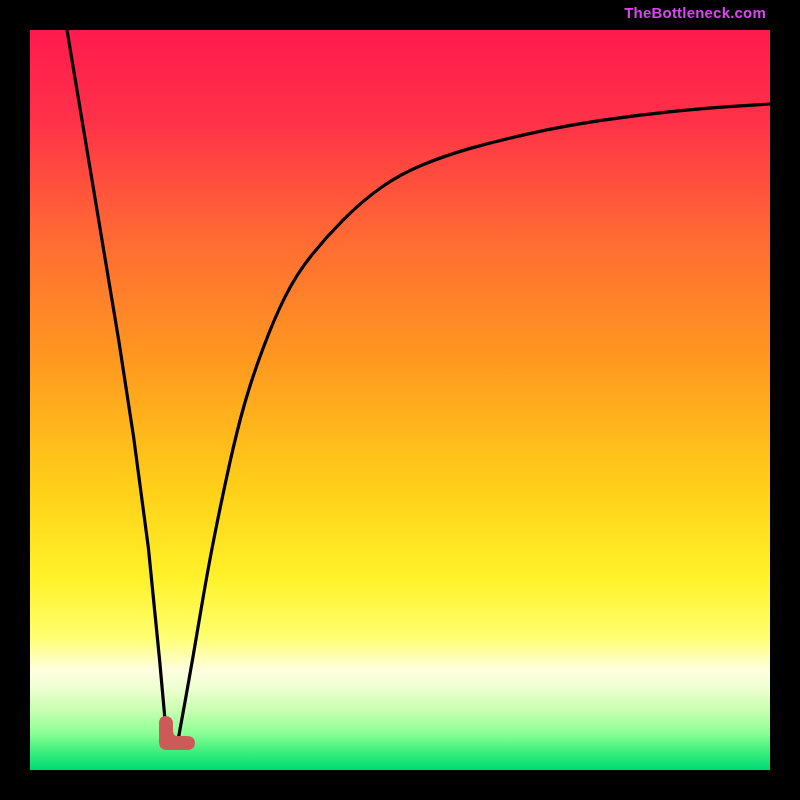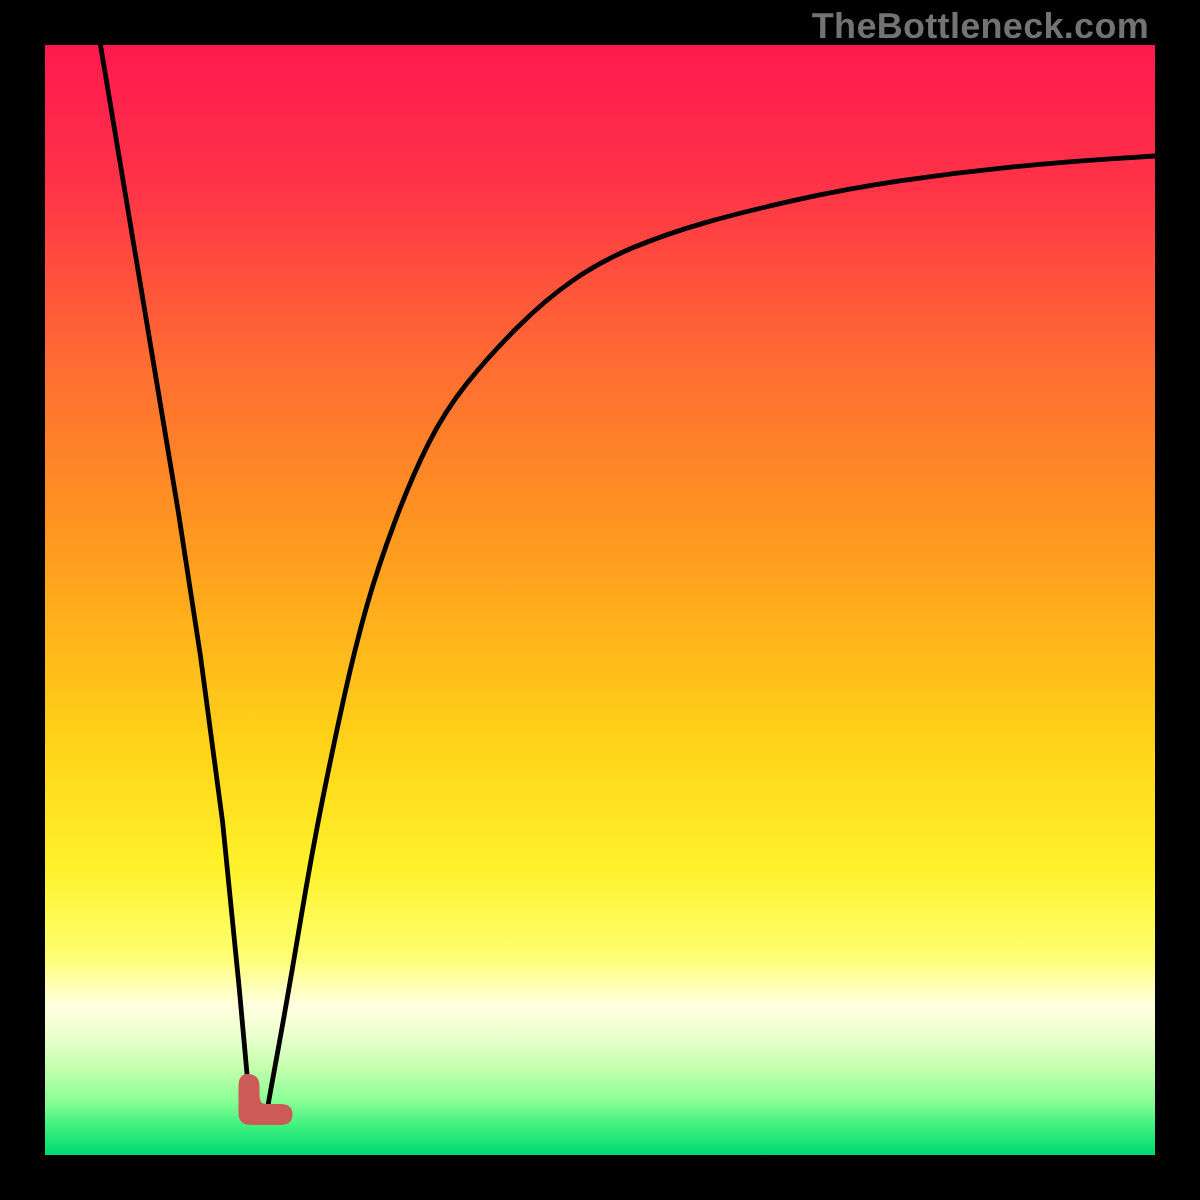--- a/index.html
+++ b/index.html
@@ -28,23 +28,23 @@
   }
   .gradient {
     position: absolute;
     inset: 0;
   }
   .watermark {
     position: absolute;
     top: 4px;
     right: 34px;
     font-family: Arial, Helvetica, sans-serif;
-    font-size: 24px;
+    font-size: 15px;
     font-weight: 600;
-    color: #737373;
+    color: #d946ef;
     letter-spacing: 0.2px;
   }
   svg.curves {
     position: absolute;
     inset: 0;
   }
   .bump {
     position: absolute;
     width: 44px;
     height: 40px;

